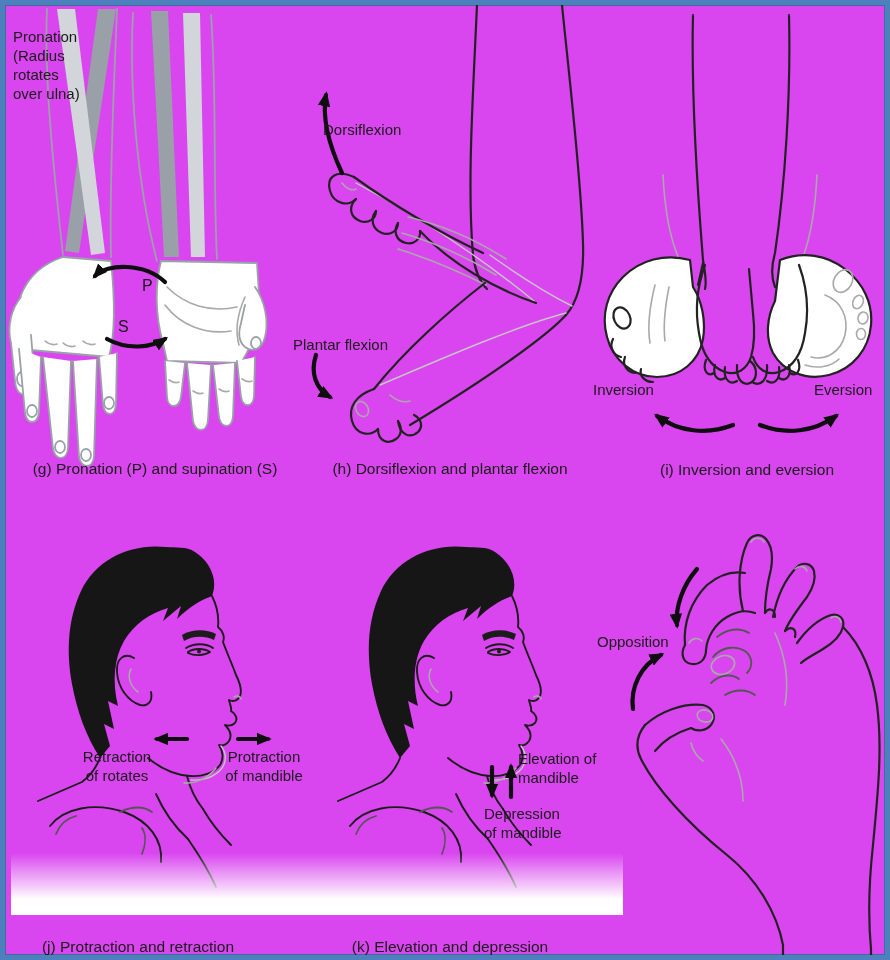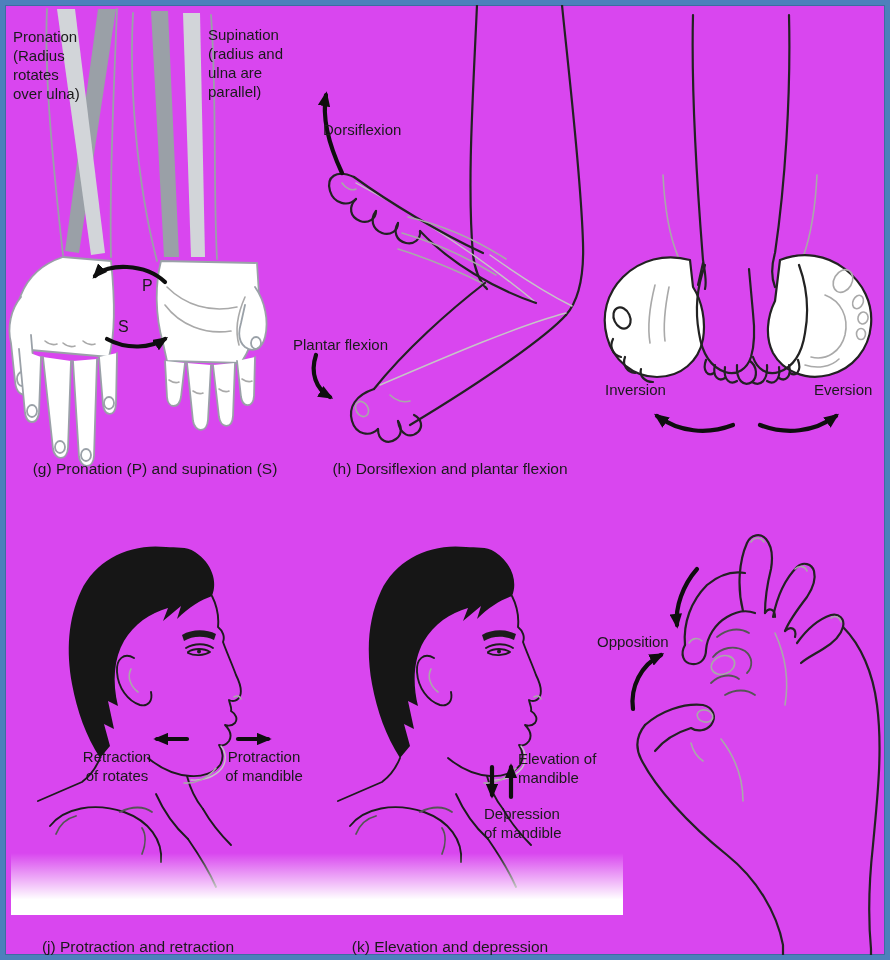--- a/index.html
+++ b/index.html
@@ -244,42 +244,39 @@
     <path class="arrow" d="M72,44 C58,60 50,82 52,100"></path>
     <path class="arrow" d="M8,184 C5,162 16,140 36,130"></path>
   </svg>
 
   <div class="fade"></div>
 
   <div class="lbl" style="left:8px;top:22px;width:100px">Pronation
 (Radius
 rotates
 over ulna)</div>
-  <div class="lbl" style="left:203px;top:20px;width:100px">Supination
-(radius and
-ulna are
-parallel)</div>
   <div class="lbl letter" style="left:137px;top:271px">P</div>
   <div class="lbl letter" style="left:113px;top:312px">S</div>
 
   <div class="lbl" style="left:318px;top:115px">Dorsiflexion</div>
   <div class="lbl" style="left:288px;top:330px">Plantar flexion</div>
 
-  <div class="lbl" style="left:600px;top:375px">Inversion</div>
+  <div class="lbl" style="left:588px;top:375px">Inversion</div>
   <div class="lbl" style="left:809px;top:375px">Eversion</div>
 
   <div class="lbl center" style="left:60px;top:742px;width:104px">Retraction
 of rotates</div>
   <div class="lbl center" style="left:207px;top:742px;width:104px">Protraction
 of mandible</div>
 
   <div class="lbl" style="left:513px;top:744px">Elevation of
 mandible</div>
   <div class="lbl" style="left:479px;top:799px">Depression
 of mandible</div>
 
   <div class="lbl" style="left:592px;top:627px">Opposition</div>
 
   <div class="cap" style="left:15px;top:455px;width:270px">(g) Pronation (P) and supination (S)</div>
   <div class="cap" style="left:310px;top:455px;width:270px">(h) Dorsiflexion and plantar flexion</div>
+  <div class="cap" style="left:607px;top:456px;width:270px">(i) Inversion and eversion</div>
   <div class="cap" style="left:315px;top:933px;width:260px">(k) Elevation and depression</div>
   <div class="cap" style="left:3px;top:933px;width:260px">(j) Protraction and retraction</div>
 </div>
 
 </body></html>

